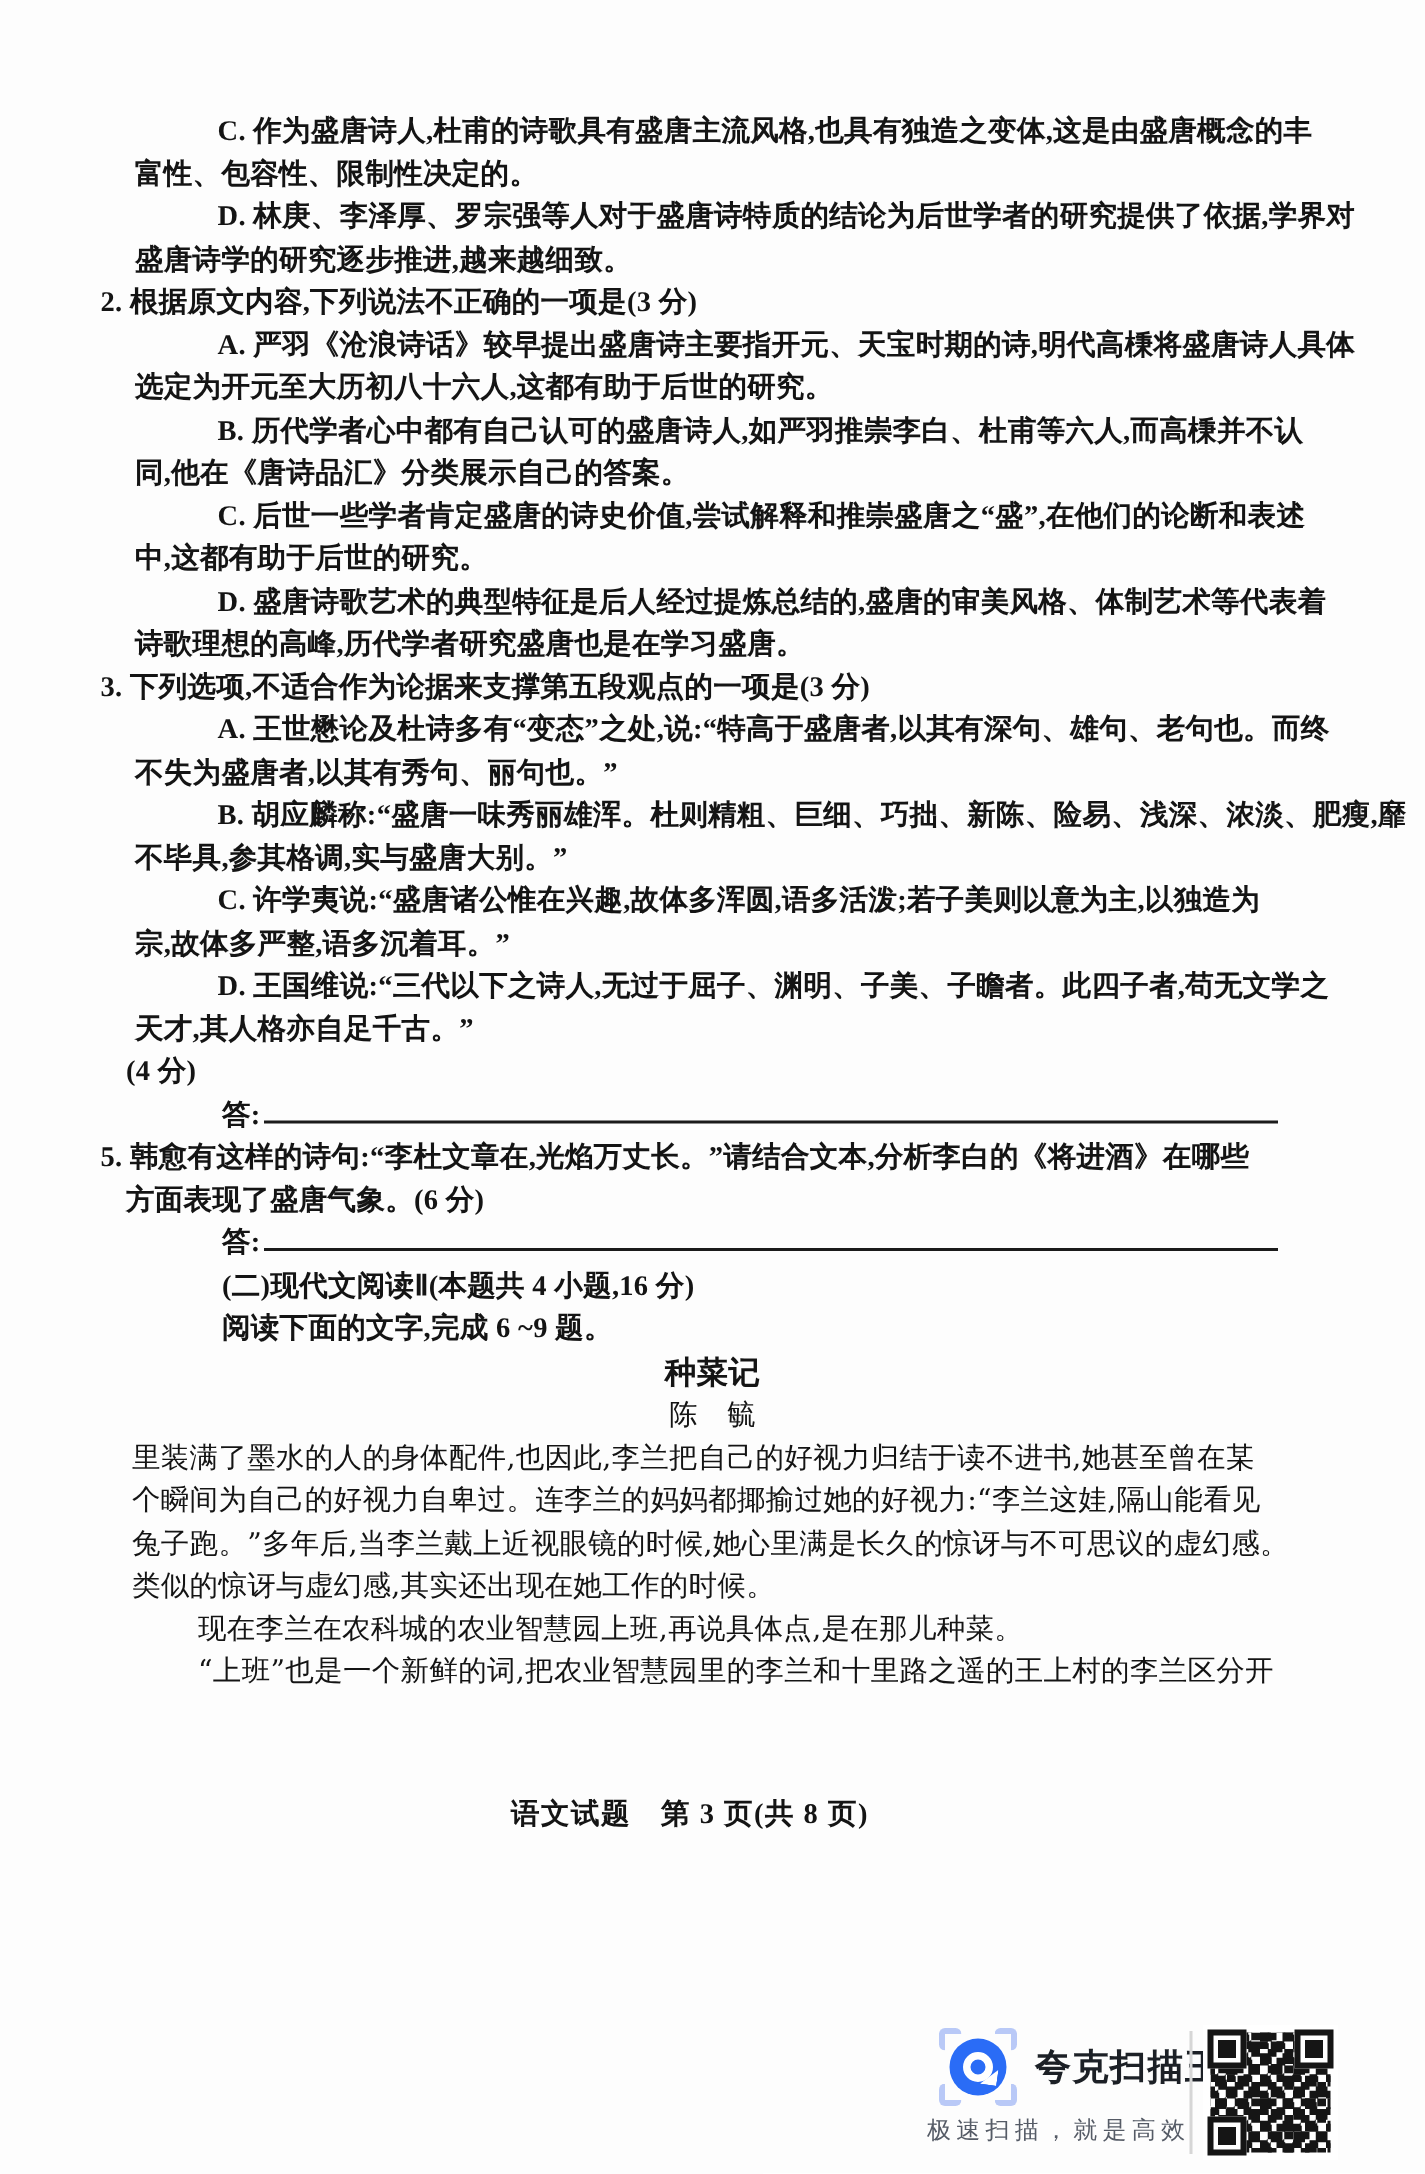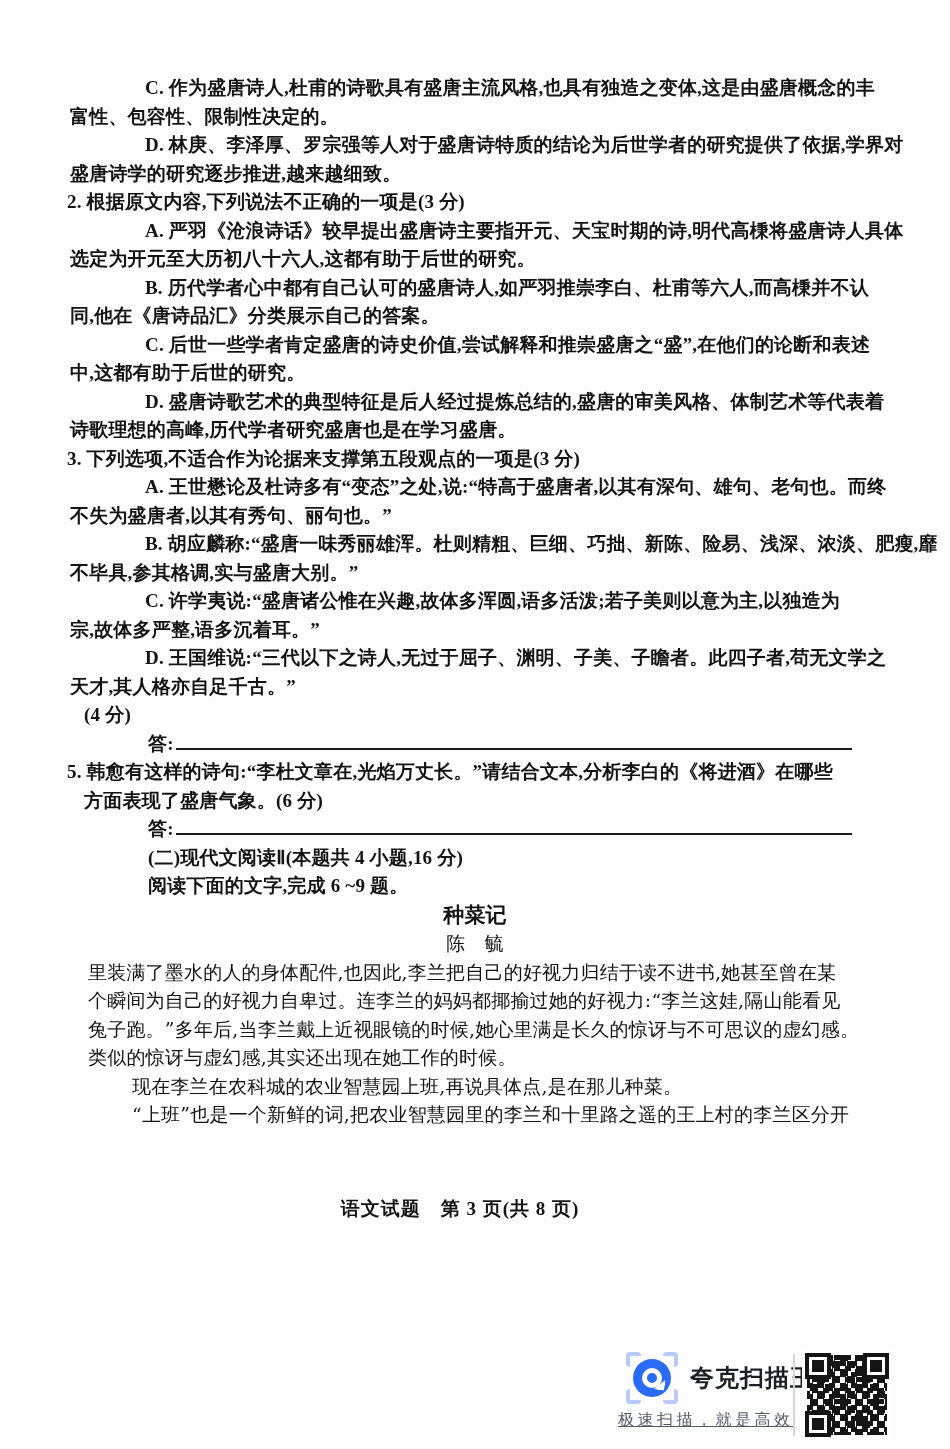--- a/index.html
+++ b/index.html
@@ -6,21 +6,21 @@
   .page {
     position:relative; width:950px; height:1449px;
     background:#fdfdfd; overflow:hidden;
     font-family:"Liberation Serif", serif; color:#141414;
   }
   
   #doc { position:absolute; top:74px; left:0; width:950px; }
   .ln { height:28.5px; line-height:28.5px; font-size:19px; white-space:nowrap; letter-spacing:0.2px; }
   .qnum    { padding-left:67px; font-weight:600; }
   .opt     { padding-left:145px; font-weight:600; }
-  .optcont { padding-left:70px; font-weight:600; }
+  .optcont { padding-left:90px; font-weight:600; }
   .qcont   { padding-left:84px; font-weight:600; }
   .section { padding-left:148px; font-weight:600; }
   .answer  { padding-left:148px; font-weight:600; }
   .answer .fill {
     display:inline-block; width:676px; height:4px;
     border-bottom:2px solid #1b1b1b; margin-left:2px;
   }
   .title  { text-align:center; font-weight:700; font-size:21px; font-family:"DejaVu Serif", serif; }
   .author { text-align:center; font-size:19px; font-family:"DejaVu Serif", serif; }
   .pfirst { padding-left:132px; font-family:"DejaVu Serif", serif; }
@@ -37,21 +37,21 @@
   .logo .ck { position:absolute; width:15px; height:15px; border:4px solid #b9c9f7; border-radius:4px; box-sizing:border-box; }
   .logo .tl { left:0; top:0; border-right:none; border-bottom:none; }
   .logo .tr { right:0; top:0; border-left:none; border-bottom:none; }
   .logo .bl { left:0; bottom:0; border-right:none; border-top:none; }
   .logo .br { right:0; bottom:0; border-left:none; border-top:none; }
   .logo .orb { position:absolute; inset:7px; background:#2a6cf6; border-radius:50%; }
   .logo .orb::before { content:""; position:absolute; inset:9px; border:5px solid #fff; border-radius:50%; box-sizing:border-box; }
   .logo .orb::after  { content:""; position:absolute; right:6px; bottom:7px; width:11px; height:11px;
                        background:#fff; clip-path:polygon(0 100%, 100% 0, 100% 100%); transform:rotate(8deg); }
   .brand-name { position:absolute; left:82px; top:16px; font-size:24px; font-weight:700; color:#1c2026; letter-spacing:1px; }
-  .tagline { position:absolute; left:10px; top:64px; font-size:16px; color:#555b66; letter-spacing:3.5px; white-space:nowrap;text-decoration:underline; }
+  .tagline { position:absolute; left:10px; top:64px; font-size:16px; color:#555b66; letter-spacing:3.5px; white-space:nowrap; }
   .divider { position:absolute; left:185px; top:8px; width:2px; height:82px; background:#d6d6d6; }
   .qr { position:absolute; left:194px; top:4px; width:90px; height:90px; background:#ffffff; }
   .qr-pattern {
     position:absolute; inset:5px;
     background:
       repeating-conic-gradient(#151515 0% 25%, transparent 0% 50%) 0px 0px/11px 11px,
       repeating-conic-gradient(#151515 0% 25%, transparent 0% 50%) 3px 6px/15px 15px,
       #ffffff;
   }
   .qr .f { position:absolute; width:26px; height:26px; background:#fff; border:4px solid #151515; box-sizing:border-box; }

